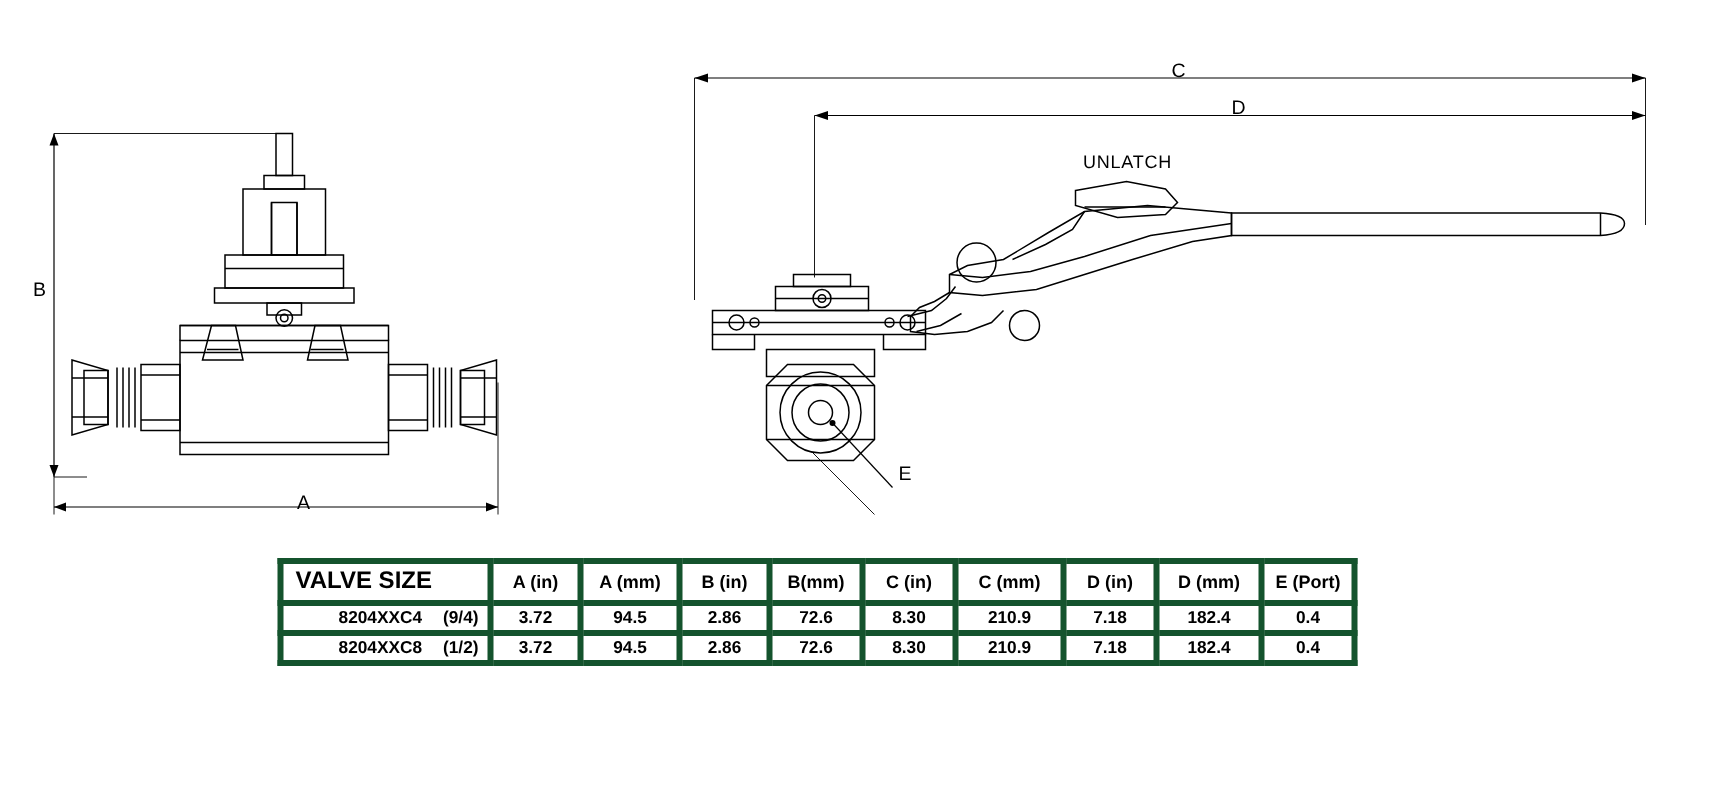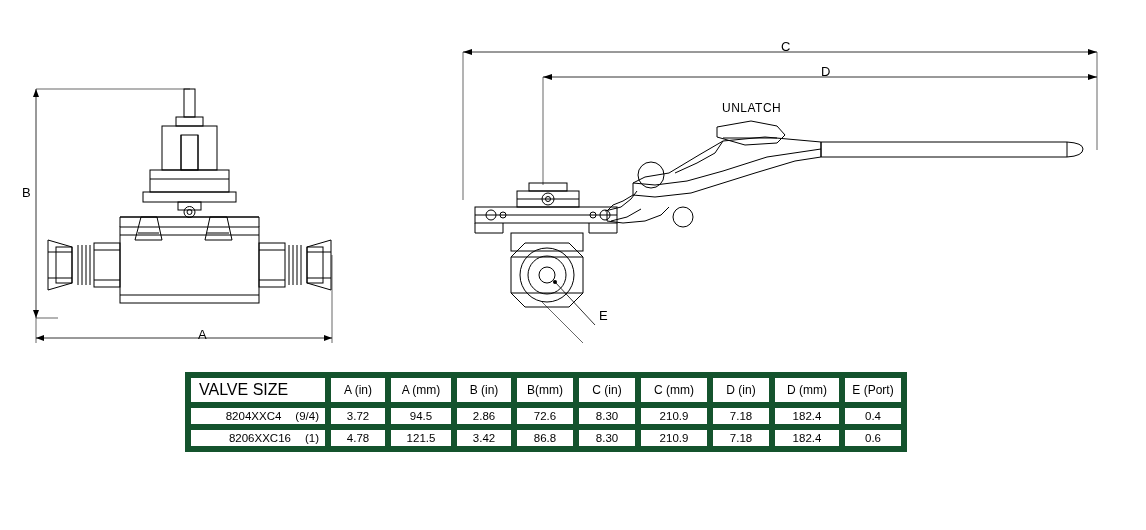--- a/index.html
+++ b/index.html
@@ -21,23 +21,23 @@
   }
   
   .spec-table{
     position:absolute;
     left:185px;
     top:372px;
     border-collapse:collapse;
     font-size:11.5px;
   }
   .spec-table th,.spec-table td{
-    border:6px solid #14532d;
+    border:4px solid #14532d;
     padding:2px 6px;
-    font-weight:normal;
+    font-weight:bold;
     white-space:nowrap;
     height:18px;
     box-sizing:border-box;
   }
   .spec-table thead th{
     text-align:center;
     font-size:12px;
     padding:3px 6px;
   }
   .spec-table thead th.valve-size-head{
@@ -248,29 +248,29 @@
         <td class="num">2.86</td>
         <td class="num">72.6</td>
         <td class="num">8.30</td>
         <td class="num">210.9</td>
         <td class="num">7.18</td>
         <td class="num">182.4</td>
         <td class="num">0.4</td>
       </tr>
       <tr>
         <td class="model">
-          <span class="code">8206XXC16</span>
-          <span class="size">(1)</span>
+          <span class="code">8204XXC8</span>
+          <span class="size">(1/2)</span>
         </td>
-        <td class="num">4.78</td>
-        <td class="num">121.5</td>
-        <td class="num">3.42</td>
-        <td class="num">86.8</td>
+        <td class="num">3.72</td>
+        <td class="num">94.5</td>
+        <td class="num">2.86</td>
+        <td class="num">72.6</td>
         <td class="num">8.30</td>
         <td class="num">210.9</td>
         <td class="num">7.18</td>
         <td class="num">182.4</td>
-        <td class="num">0.6</td>
+        <td class="num">0.4</td>
       </tr>
     </tbody>
   </table>
 
 </div>
 
 </body></html>

